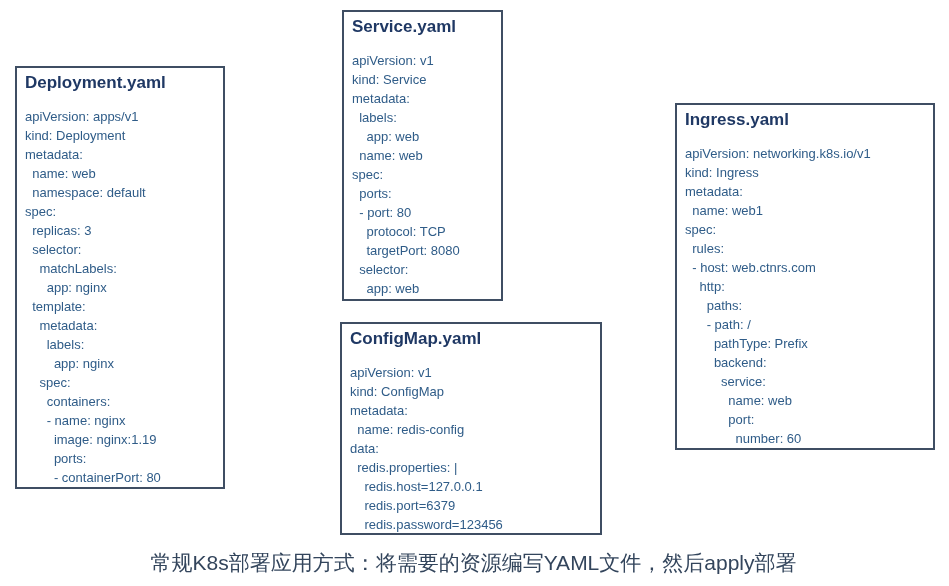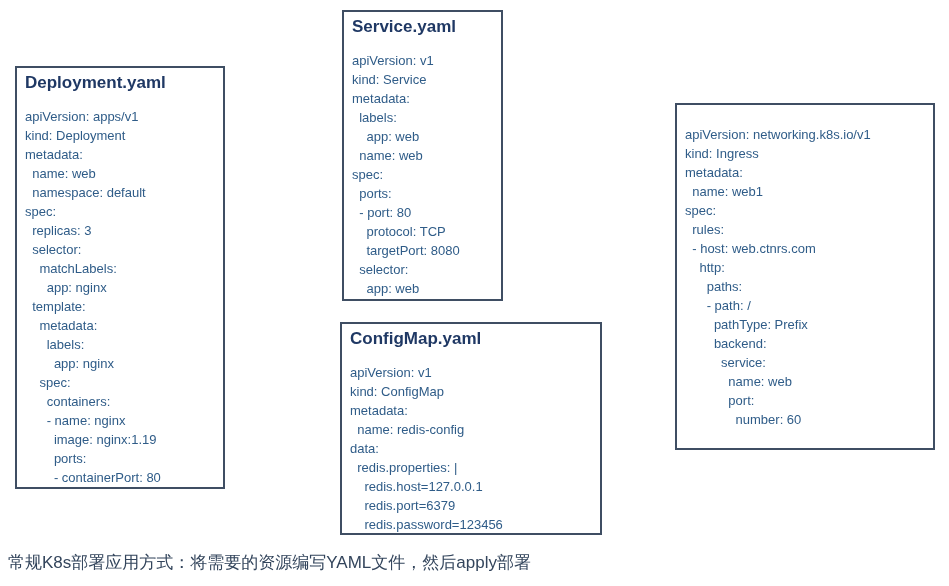--- a/index.html
+++ b/index.html
@@ -37,25 +37,25 @@
     line-height: 19px;
     color: var(--body-color, #2f5c88);
     white-space: pre;
   }
   .card-deployment { left: 15px;  top: 66px;  width: 210px; height: 423px; }
   .card-service    { left: 342px; top: 10px;  width: 161px; height: 291px; }
   .card-configmap  { left: 340px; top: 322px; width: 262px; height: 213px; }
   .card-ingress    { left: 675px; top: 103px; width: 260px; height: 347px; }
   .caption {
     position: absolute;
-    left: 8px;
+    left: 16px;
     top: 551px;
     width: 915px;
-    text-align: left;
-    font-size: 17px;
+    text-align: center;
+    font-size: 21px;
     line-height: 24px;
     color: var(--caption-color, #33455c);
     white-space: nowrap;
   }
 </style>
 </head>
 <body>
 
 <div class="canvas">
 
@@ -107,20 +107,21 @@
 metadata:
   name: redis-config
 data:
   redis.properties: |
     redis.host=127.0.0.1
     redis.port=6379
     redis.password=123456</pre>
   </div>
 
   <div class="yaml-card card-ingress">
+    <div class="yaml-title">Ingress.yaml</div>
     <pre class="yaml-body">apiVersion: networking.k8s.io/v1
 kind: Ingress
 metadata:
   name: web1
 spec:
   rules:
   - host: web.ctnrs.com
     http:
       paths:
       - path: /

